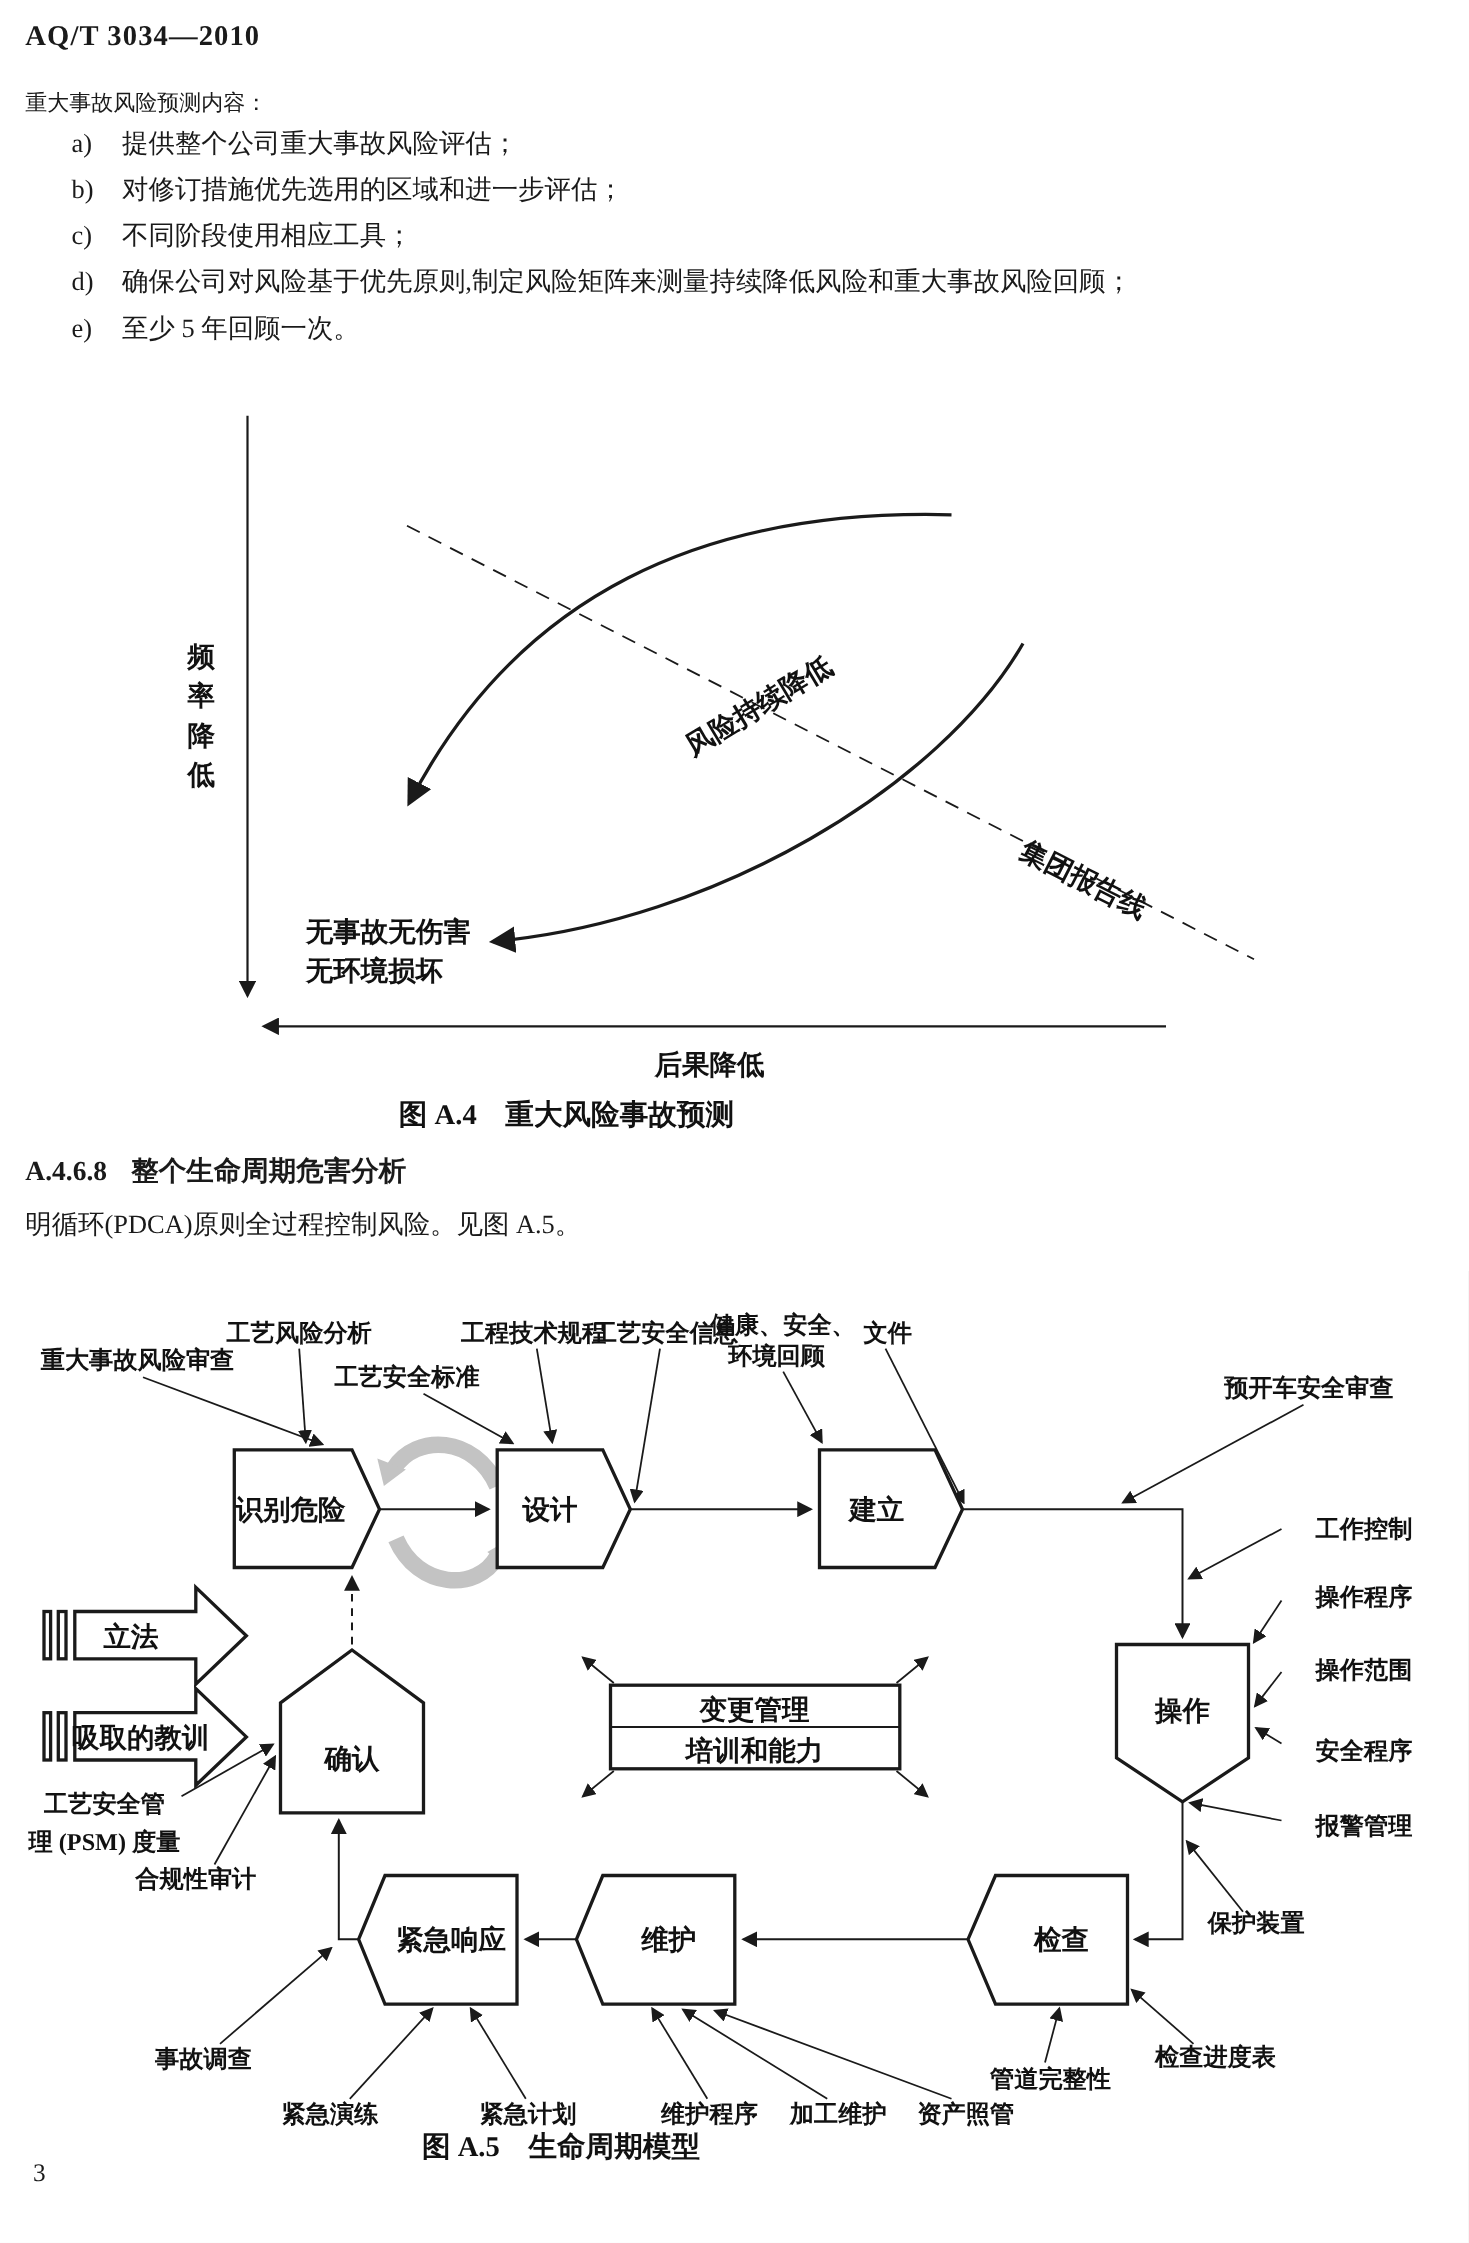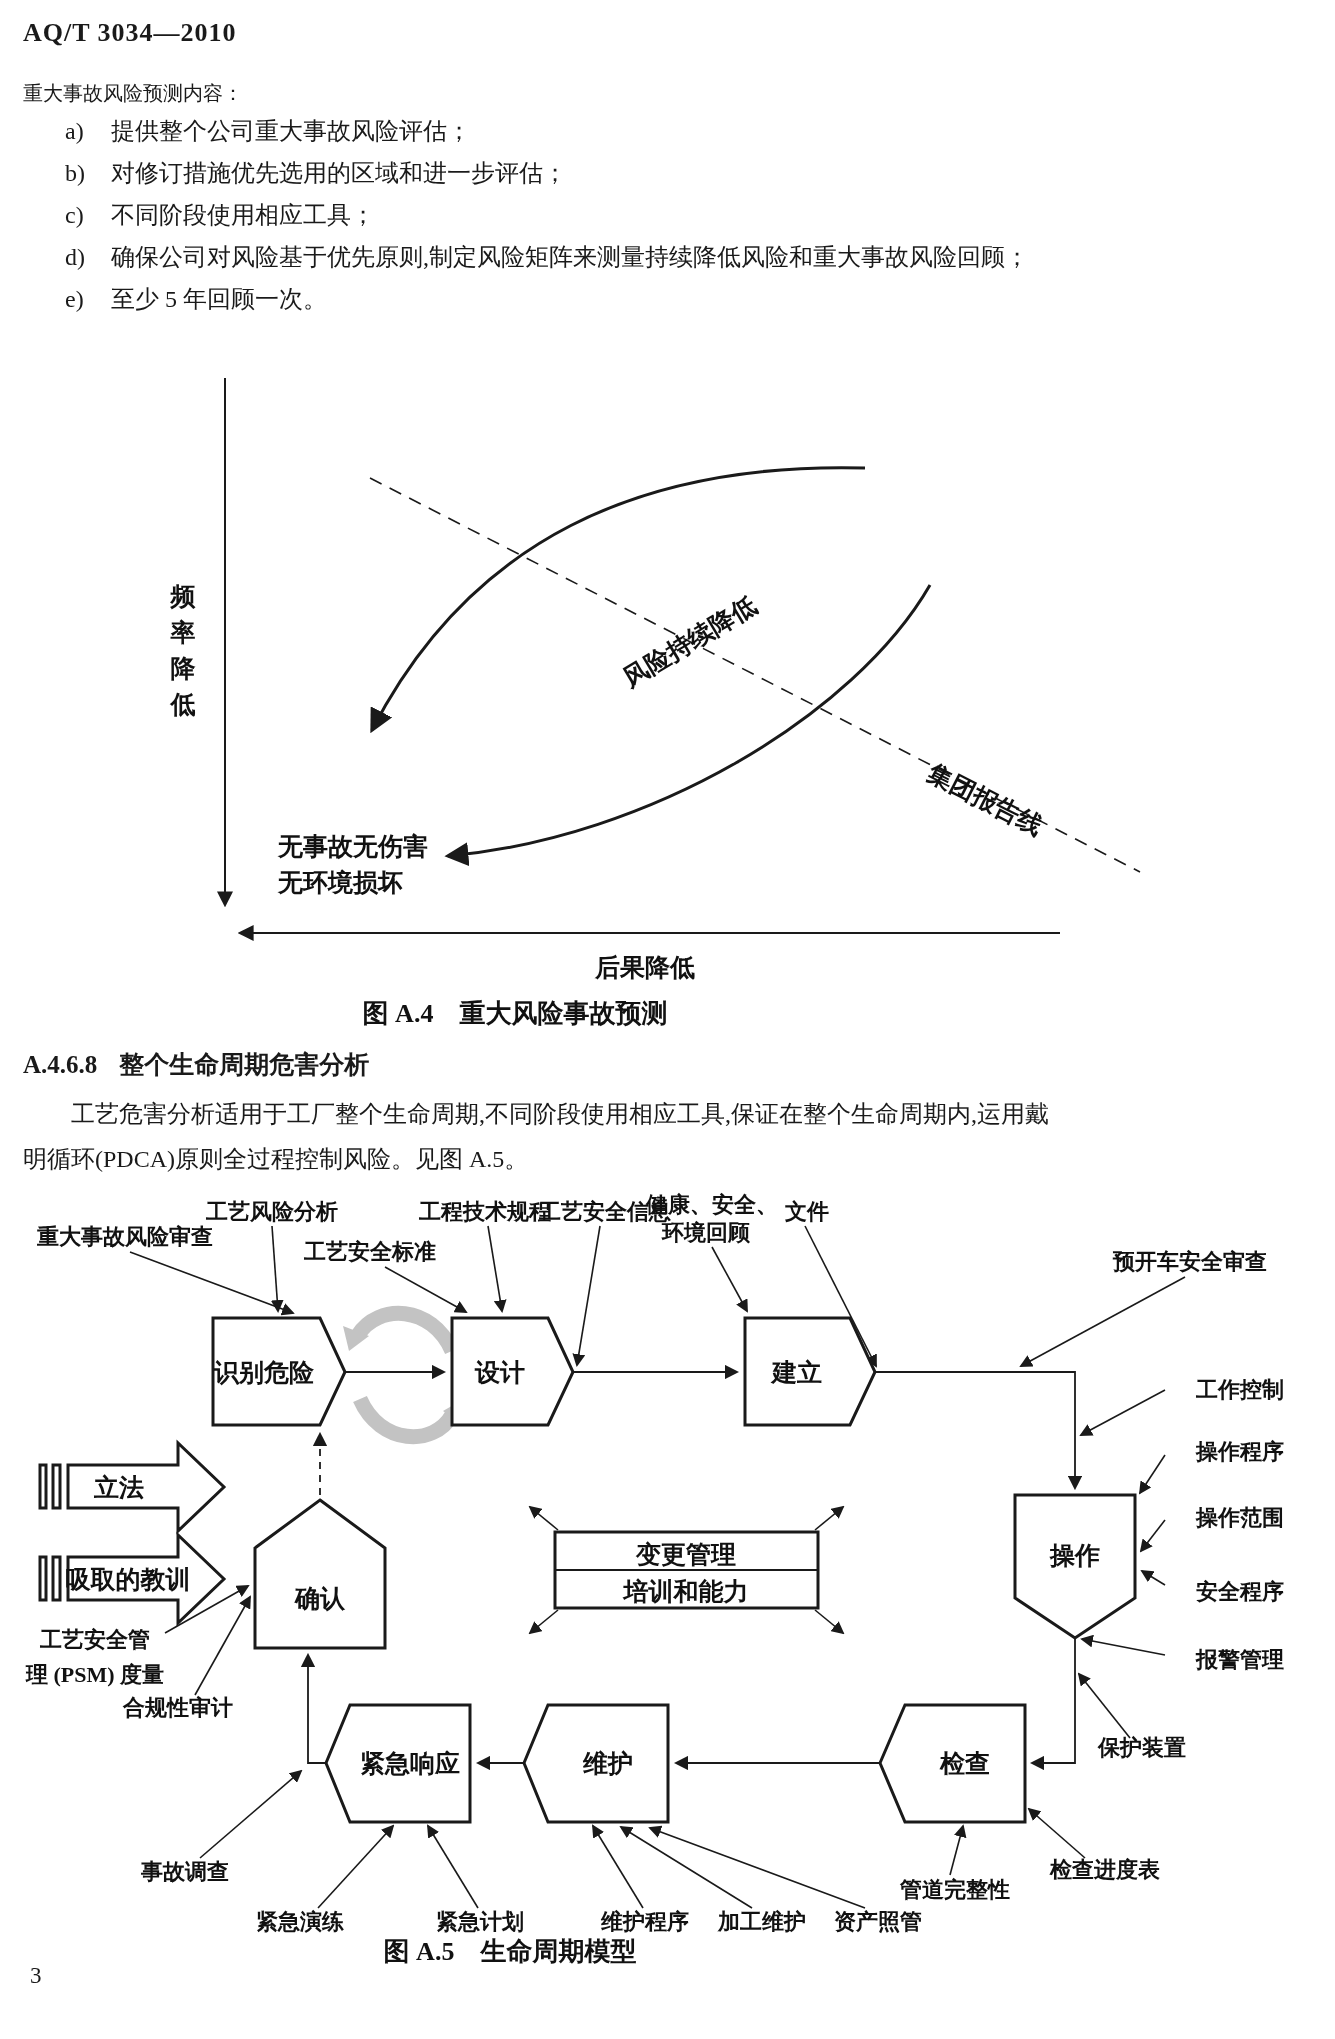--- a/index.html
+++ b/index.html
@@ -90,21 +90,20 @@
 
     <text class="axlbl" x="645" y="616" text-anchor="middle">后果降低</text>
 
     <text class="cap" x="515" y="662" text-anchor="middle">图 A.4　重大风险事故预测</text>
   </svg>
 
   <div class="sechead">
     <span class="num">A.4.6.8</span><span>整个生命周期危害分析</span>
   </div>
   <div class="para">
-    <div class="ind">工艺危害分析适用于工厂整个生命周期,不同阶段使用相应工具,保证在整个生命周期内,运用戴</div>
     <div>明循环(PDCA)原则全过程控制风险。见图 A.5。</div>
   </div>
 
   <svg class="figsvg" style="top:1185px" width="1335" height="800" viewBox="0 0 1335 800">
     <defs>
       <marker id="ah2" viewBox="0 0 10 10" refX="8.5" refY="5" markerWidth="8" markerHeight="8" orient="auto-start-reverse">
         <path d="M0,0 L10,5 L0,10 Z" fill="#1a1a1a"></path>
       </marker>
     </defs>
 

